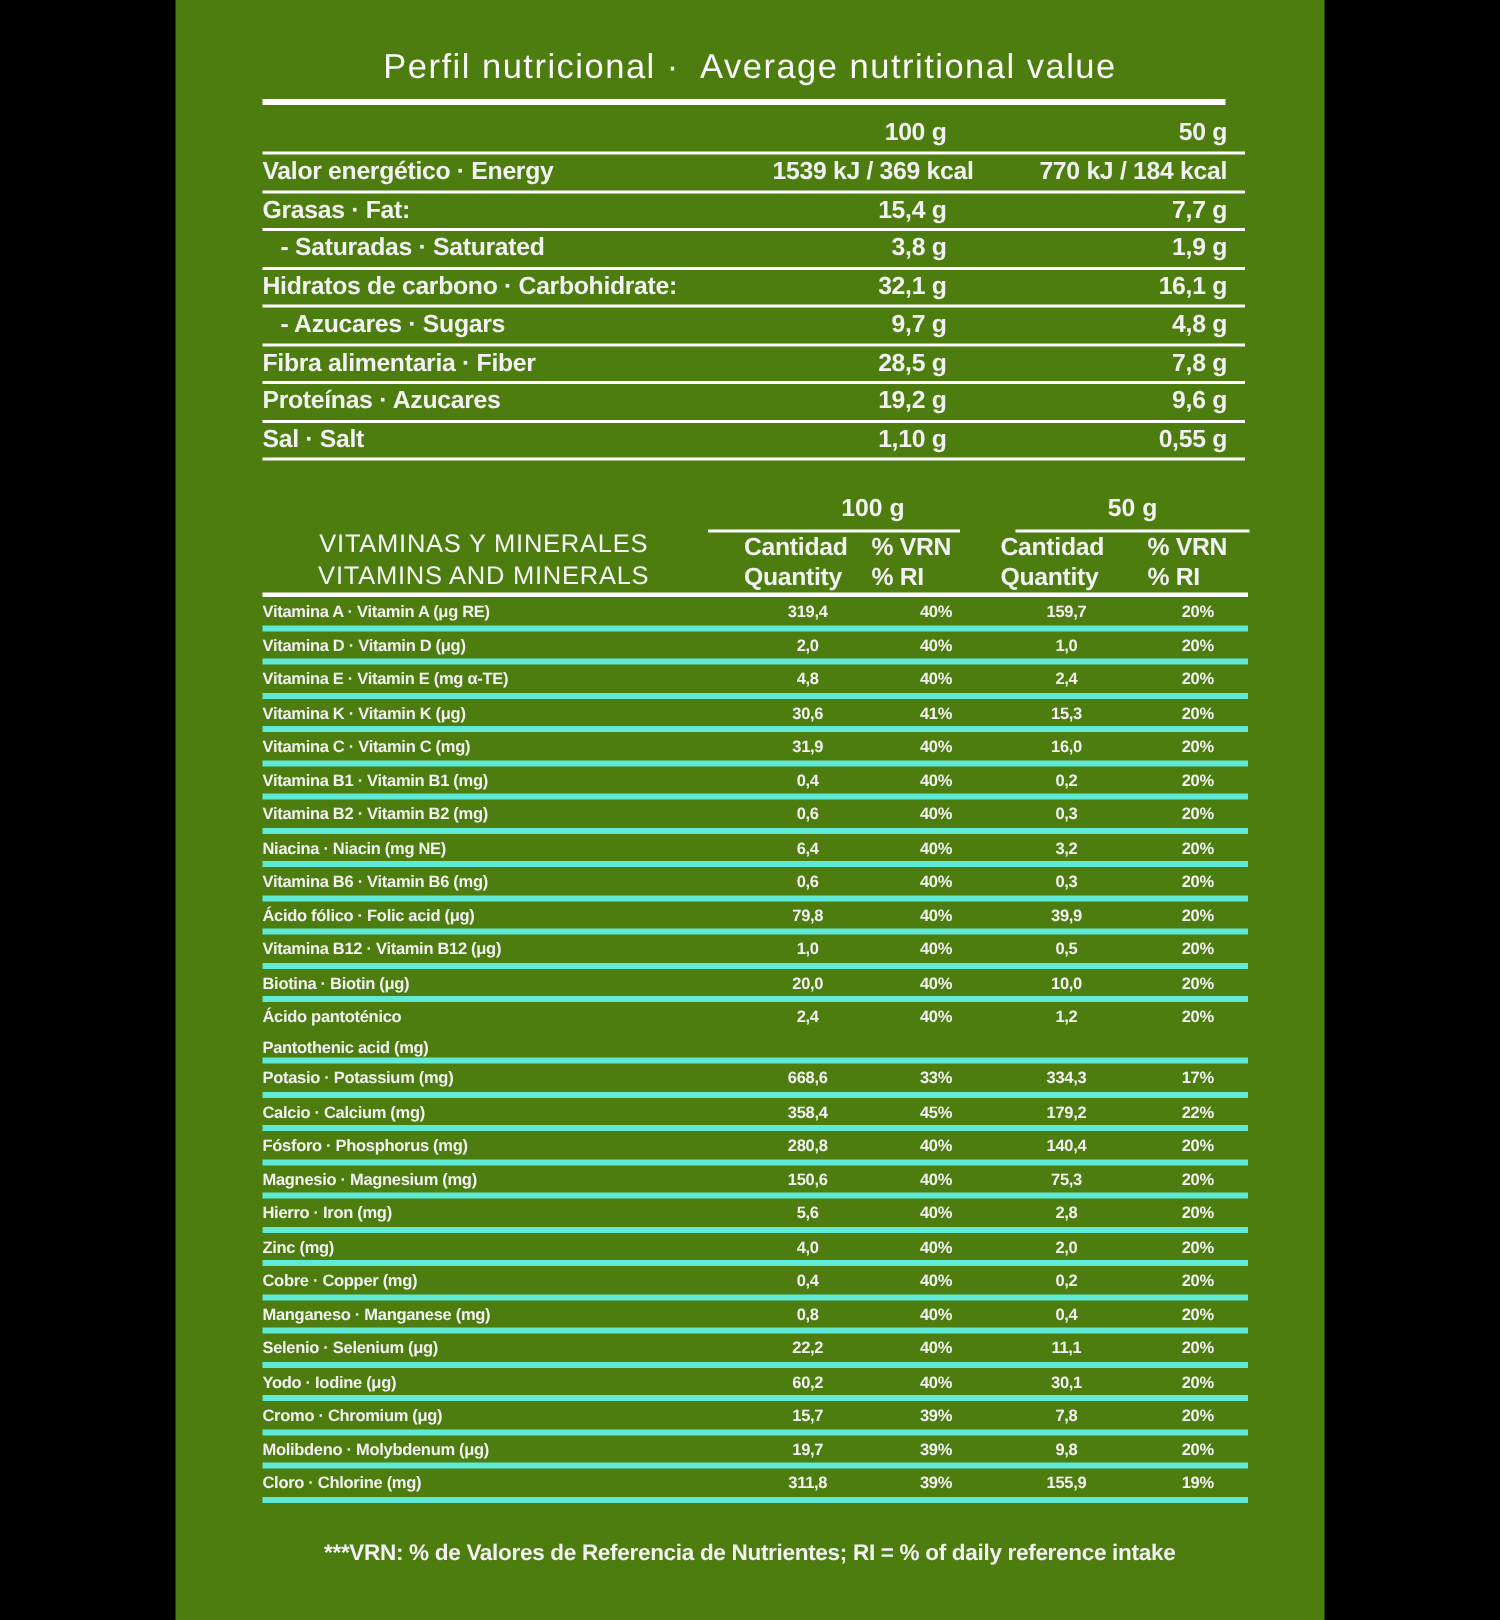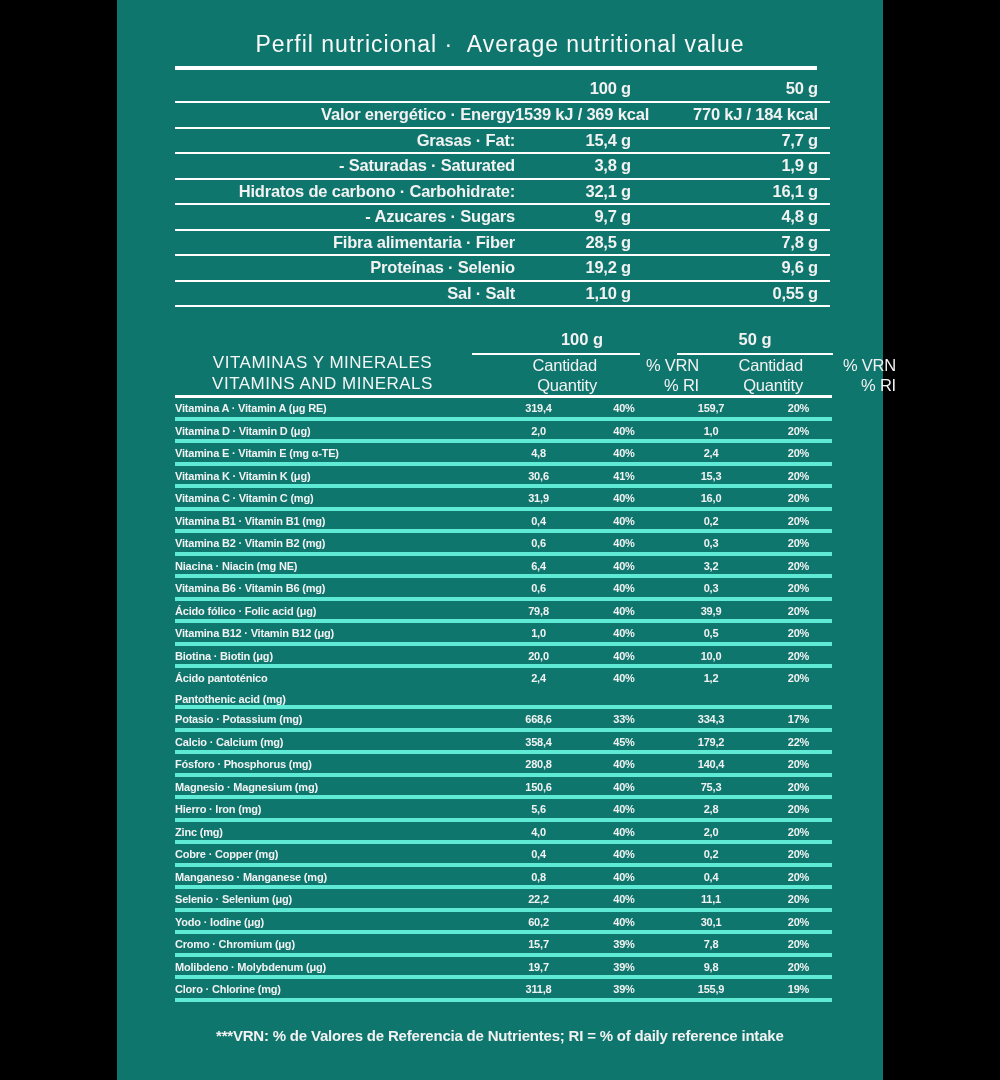--- a/index.html
+++ b/index.html
@@ -1,44 +1,44 @@
 <!DOCTYPE html>
 <html><head>
 <meta charset="utf-8">
 <style>
   html,body{margin:0;padding:0;background:#000;}
   body{width:1000px;height:1080px;position:relative;overflow:hidden;
        font-family:"Liberation Sans",sans-serif;color:#f2f2f2;}
   #label-content{position:absolute;left:117px;top:0;width:766px;height:1080px;
-       background:#0f766e;}
+       background:#4d7c0f;}
   .title{position:absolute;left:0;top:31px;width:766px;text-align:center;
        font-size:23px;font-weight:400;letter-spacing:1px;color:#fafafa;white-space:pre;}
   .title-rule{position:absolute;left:58px;top:66px;width:642px;height:4px;background:#fff;}
 
   
   .macro-table{position:absolute;left:58px;top:76px;width:655px;}
   .mrow{display:grid;grid-template-columns:340px 116px 199px;box-sizing:border-box;
        height:25.5px;line-height:23.5px;border-bottom:2px solid #fff;
        font-size:16.5px;font-weight:700;letter-spacing:-0.2px;white-space:nowrap;}
   .mrow.mheader{height:27px;line-height:25px;font-weight:700;}
-  .mlabel{text-align:right;}
+  .mlabel{text-align:left;}
   .mlabel.indent{padding-left:12px;}
   .mv100{text-align:right;}
   .mv50{text-align:right;padding-right:12px;}
 
   
   .vit-header{position:absolute;left:58px;top:328px;width:657px;height:70px;}
   .vgroup{position:absolute;box-sizing:border-box;height:27px;line-height:22px;
        border-bottom:2px solid #fff;text-align:center;font-size:16.5px;font-weight:700;}
   .vgroup.g100{left:297px;width:168px;padding-left:52px;}
   .vgroup.g50{left:502px;width:156px;}
   .vsubhead{position:absolute;left:0;top:27px;width:657px;height:43px;box-sizing:border-box;
        display:grid;grid-template-columns:295px 111px 86px 88px 77px;
-       border-bottom:3px solid #fff;font-size:16.5px;font-weight:400;
-       line-height:20px;text-align:right;white-space:nowrap;letter-spacing:-0.2px;gap:16px;}
+       border-bottom:3px solid #fff;font-size:16.5px;font-weight:700;
+       line-height:20px;text-align:left;white-space:nowrap;letter-spacing:-0.2px;}
   .vsubhead .pl26{padding-left:26px;}
   .vsubhead .pl10{padding-left:10px;}
   .section-title{position:absolute;left:0;top:24px;width:295px;text-align:center;
        font-size:17px;font-weight:400;line-height:21px;letter-spacing:0.5px;color:#f5f5f5;}
 
   
   #vit-rows{position:absolute;left:58px;top:398px;width:657px;}
   .vrow{display:grid;grid-template-columns:295px 111px 86px 88px 77px;box-sizing:border-box;
        height:22.5px;line-height:20.5px;border-bottom:4px solid #5eead4;
        font-size:11px;font-weight:700;letter-spacing:-0.2px;white-space:nowrap;}
@@ -90,21 +90,21 @@
           <div class="mlabel indent">- Azucares · Sugars</div>
           <div class="mv100">9,7 g</div>
           <div class="mv50">4,8 g</div>
         </div>
         <div class="mrow">
           <div class="mlabel">Fibra alimentaria · Fiber</div>
           <div class="mv100">28,5 g</div>
           <div class="mv50">7,8 g</div>
         </div>
         <div class="mrow">
-          <div class="mlabel">Proteínas · Selenio</div>
+          <div class="mlabel">Proteínas · Azucares</div>
           <div class="mv100">19,2 g</div>
           <div class="mv50">9,6 g</div>
         </div>
         <div class="mrow">
           <div class="mlabel">Sal · Salt</div>
           <div class="mv100">1,10 g</div>
           <div class="mv50">0,55 g</div>
         </div>
       </div>
   </div>

